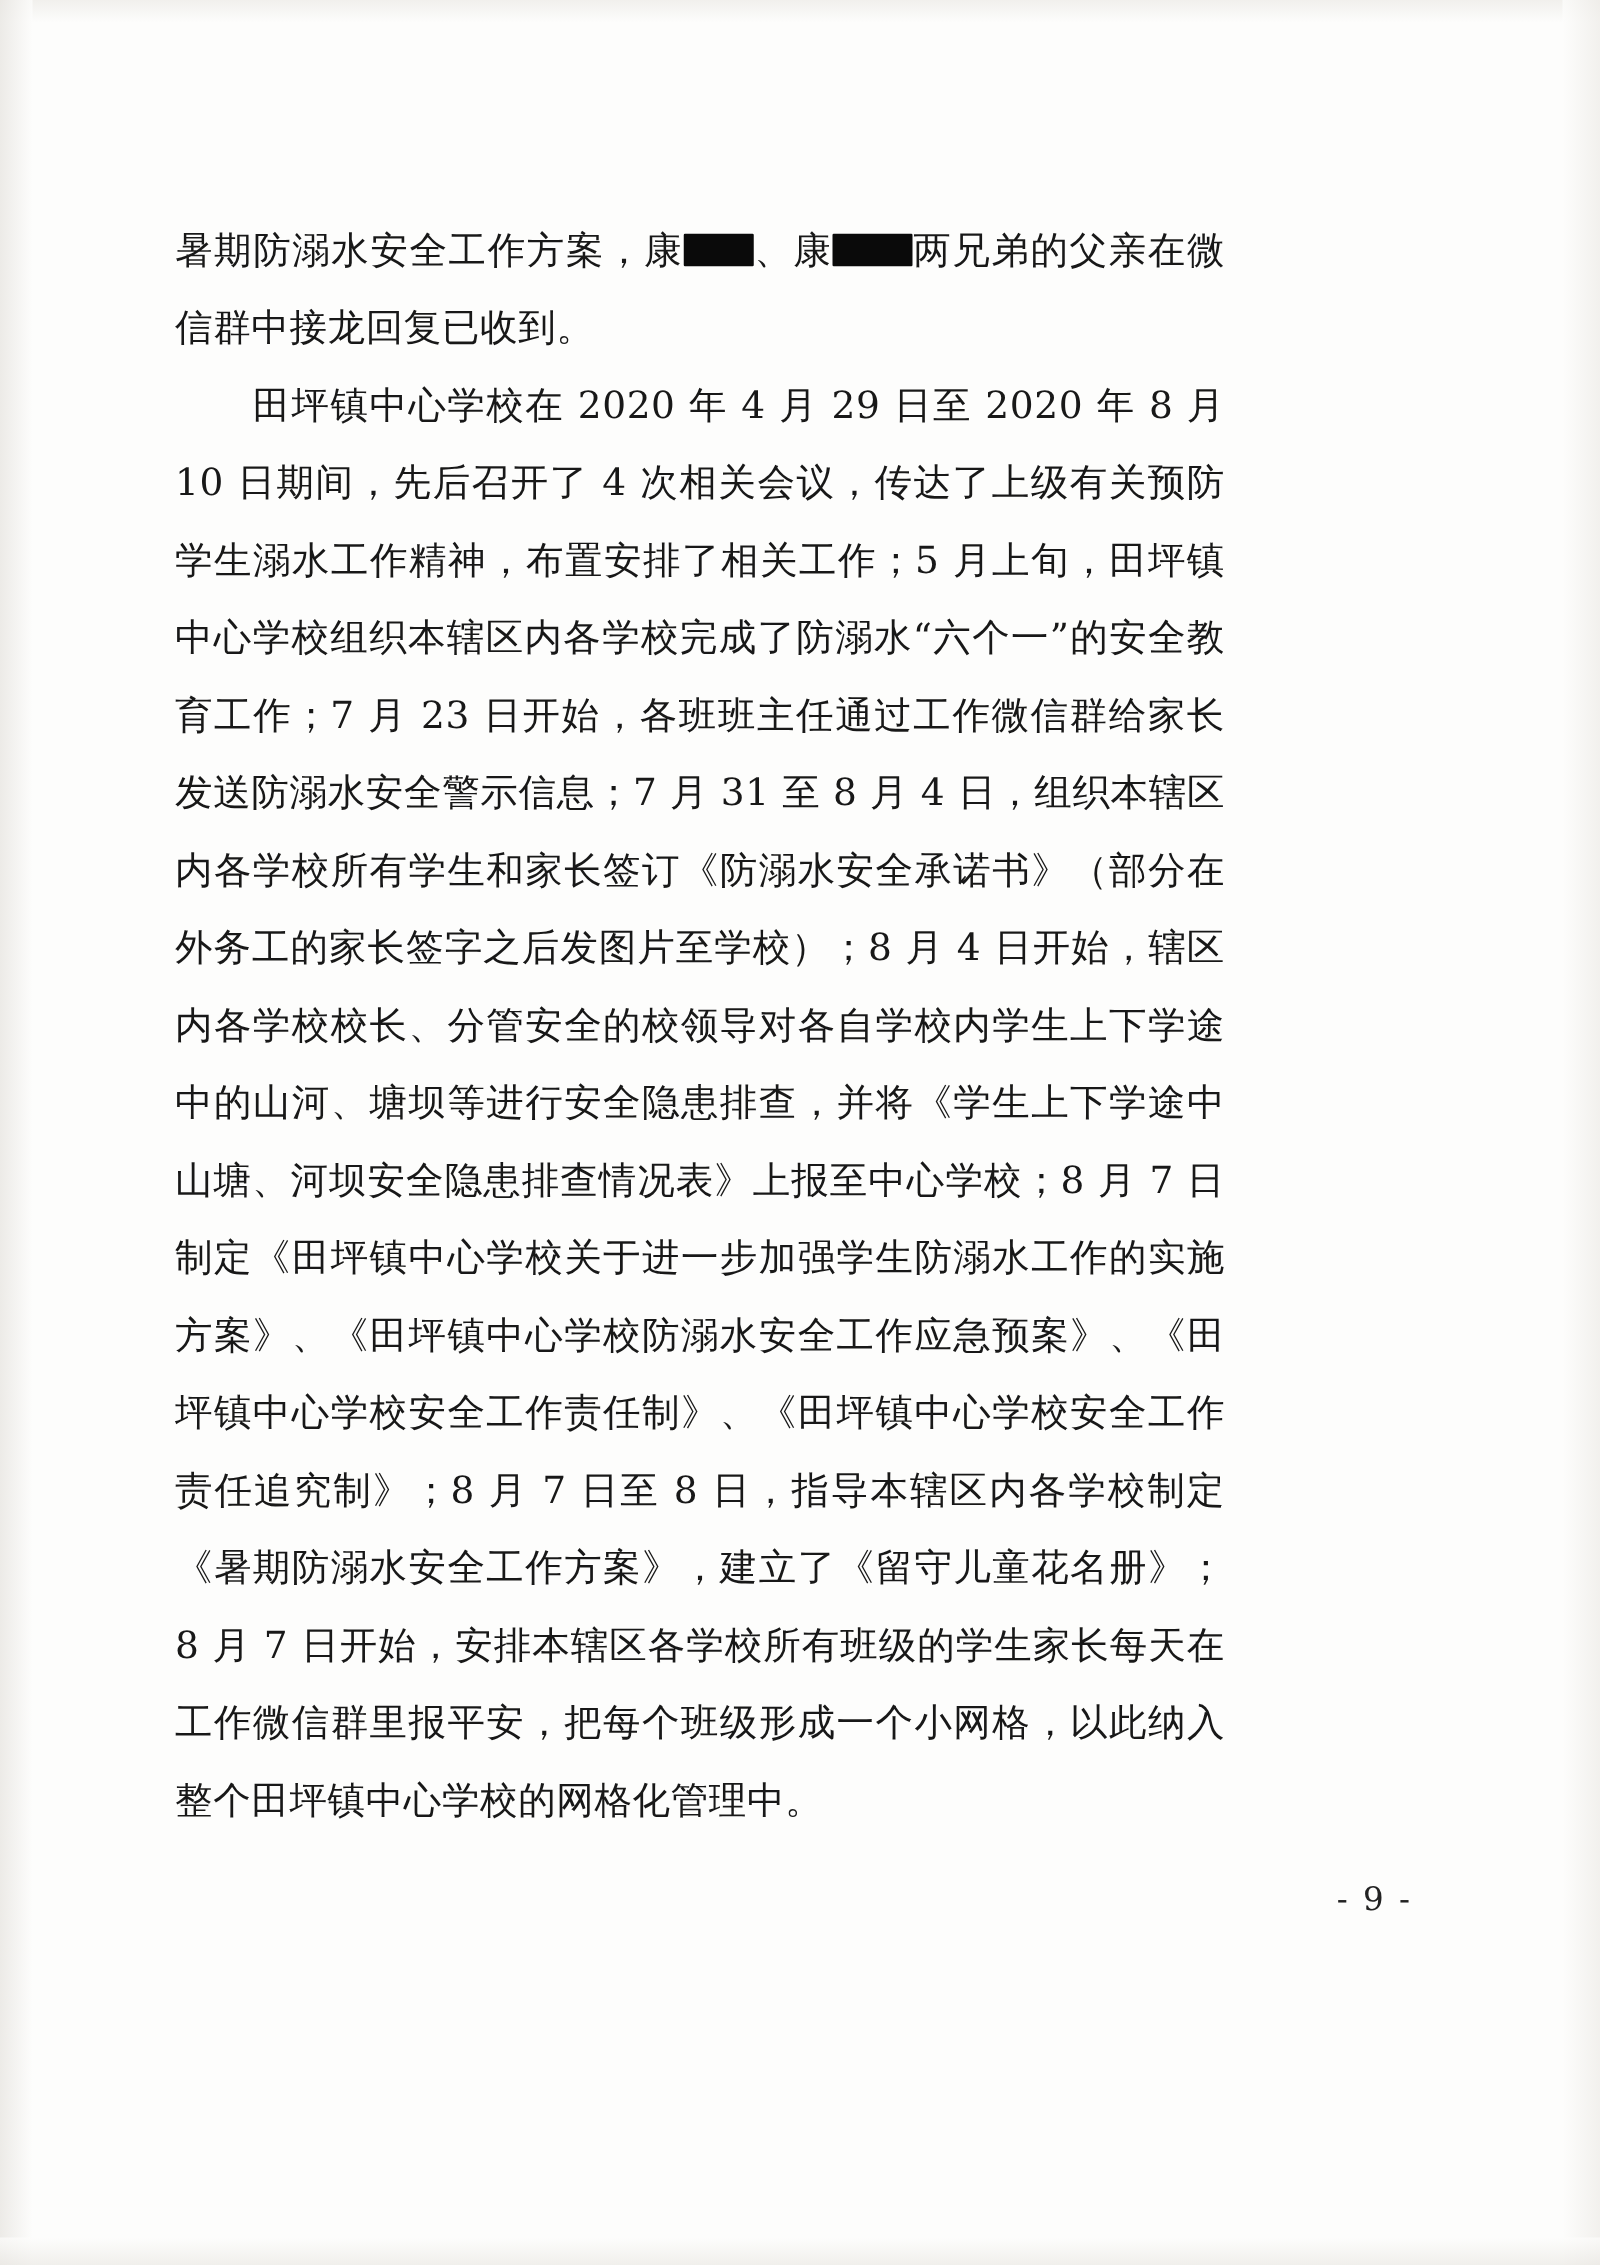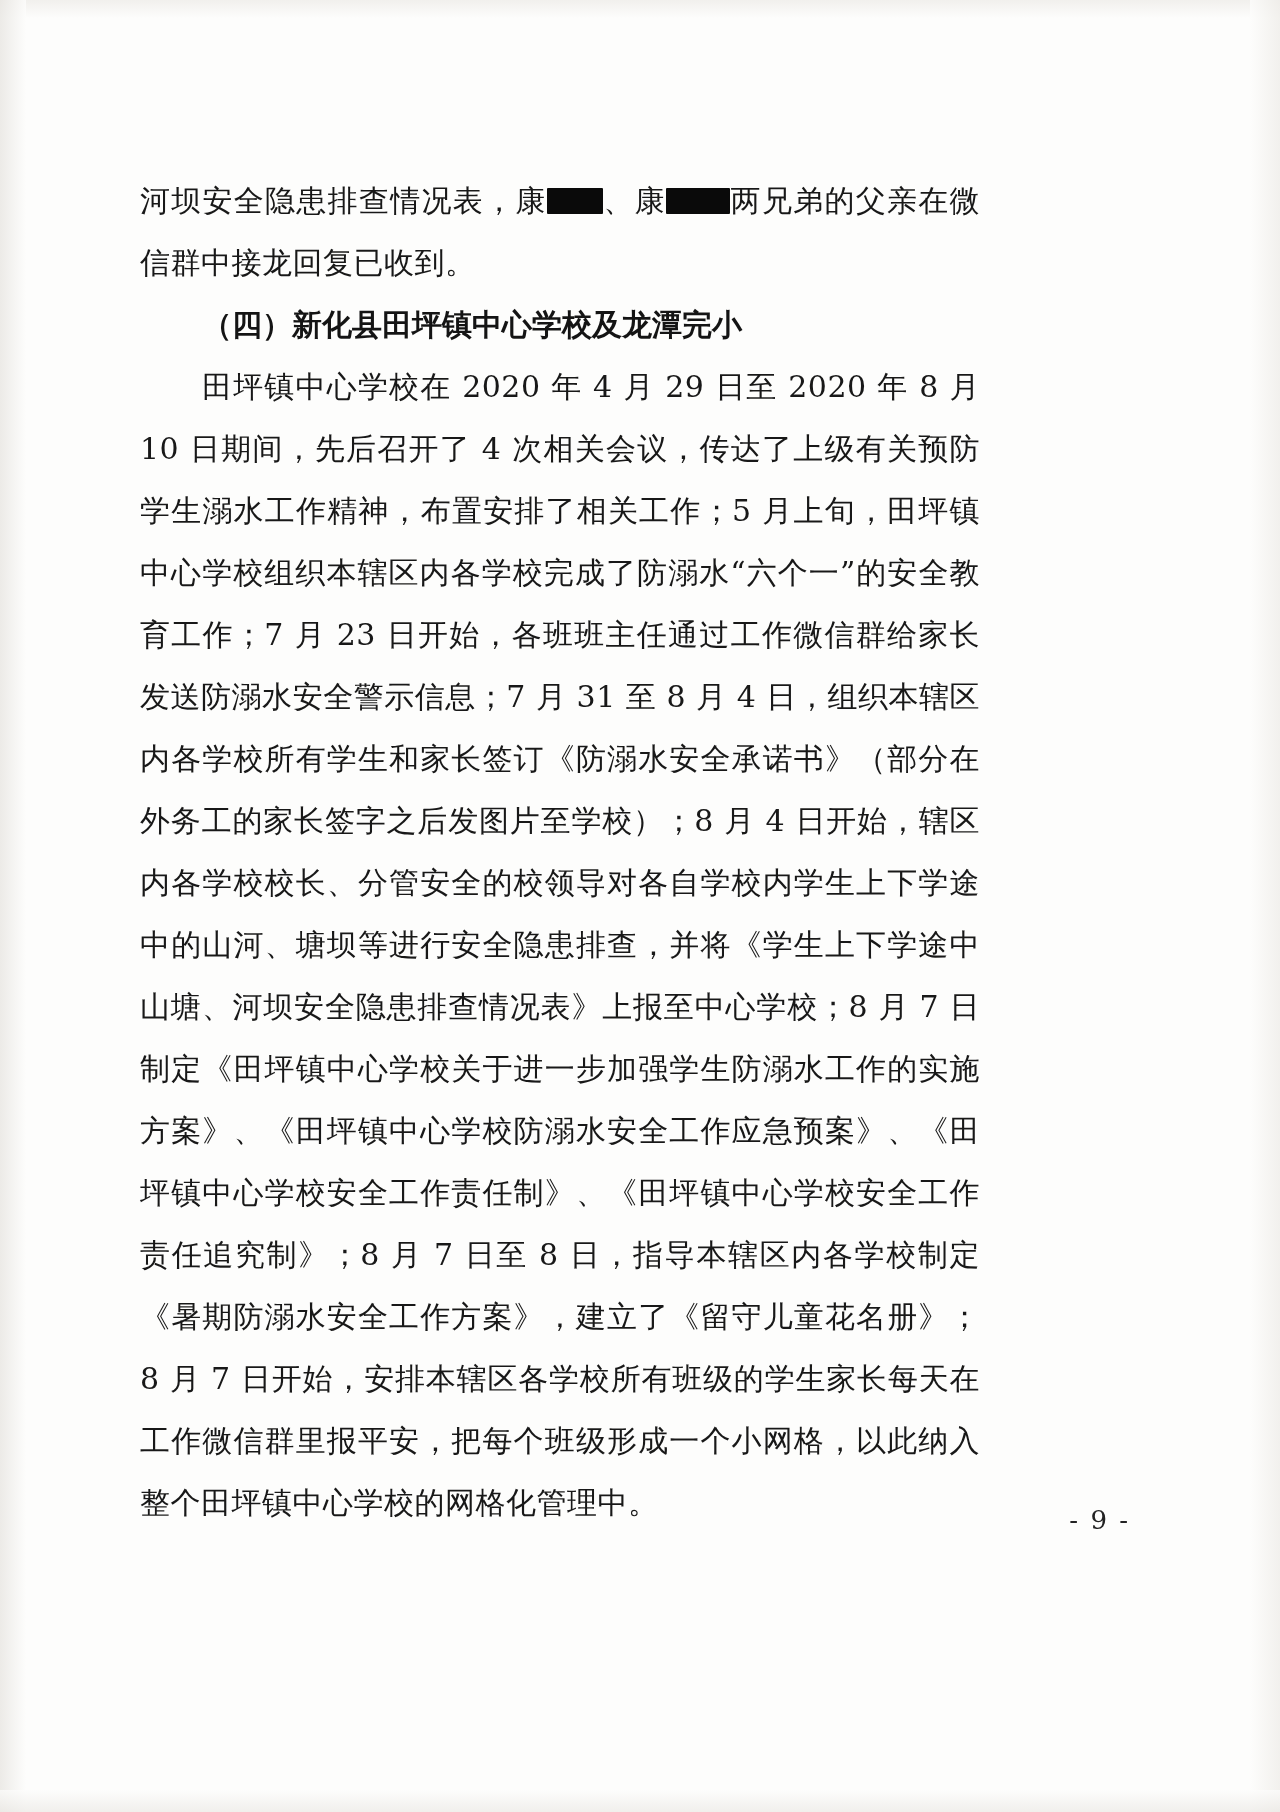--- a/index.html
+++ b/index.html
@@ -105,22 +105,21 @@
 <body>
 
 <div class="page">
   <div class="scan-edge-top"></div>
   <div class="scan-edge-left"></div>
   <div class="scan-edge-right"></div>
   <div class="scan-edge-bottom"></div>
 
   <div class="page-inner">
 
-    <p class="para"><span>河坝安全隐患排查情况表，康</span><span class="redact w1"></span><span>、康</span><span class="redact w2"></span><span>两兄弟的父亲在微信群中接龙回复已收到。</span></p>
+    <p class="para"><span>暑期防溺水安全工作方案，康</span><span class="redact w1"></span><span>、康</span><span class="redact w2"></span><span>两兄弟的父亲在微信群中接龙回复已收到。</span></p>
 
-    <p class="heading">（四）新化县田坪镇中心学校及龙潭完小</p>
 
     <p class="para indent">田坪镇中心学校在 2020 年 4 月 29 日至 2020 年 8 月 10 日期间，先后召开了 4 次相关会议，传达了上级有关预防学生溺水工作精神，布置安排了相关工作；5 月上旬，田坪镇中心学校组织本辖区内各学校完成了防溺水“六个一”的安全教育工作；7 月 23 日开始，各班班主任通过工作微信群给家长发送防溺水安全警示信息；7 月 31 至 8 月 4 日，组织本辖区内各学校所有学生和家长签订《防溺水安全承诺书》（部分在外务工的家长签字之后发图片至学校）；8 月 4 日开始，辖区内各学校校长、分管安全的校领导对各自学校内学生上下学途中的山河、塘坝等进行安全隐患排查，并将《学生上下学途中山塘、河坝安全隐患排查情况表》上报至中心学校；8 月 7 日制定《田坪镇中心学校关于进一步加强学生防溺水工作的实施方案》、《田坪镇中心学校防溺水安全工作应急预案》、《田坪镇中心学校安全工作责任制》、《田坪镇中心学校安全工作责任追究制》；8 月 7 日至 8 日，指导本辖区内各学校制定《暑期防溺水安全工作方案》，建立了《留守儿童花名册》；8 月 7 日开始，安排本辖区各学校所有班级的学生家长每天在工作微信群里报平安，把每个班级形成一个小网格，以此纳入整个田坪镇中心学校的网格化管理中。</p>
 
   </div>
 
   <div class="page-number">- 9 -</div>
 </div>
 
 </body></html>

